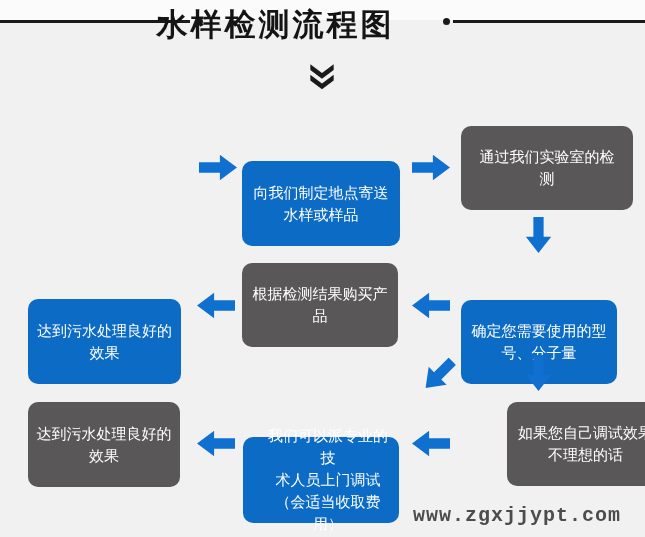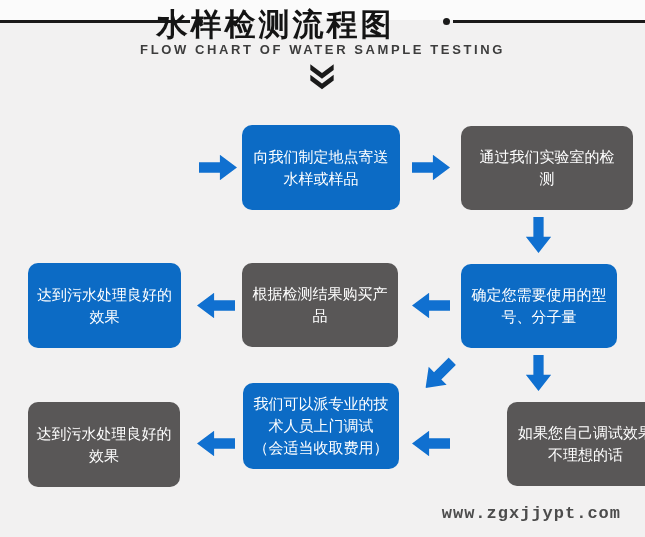--- a/index.html
+++ b/index.html
@@ -31,30 +31,30 @@
   .chevron svg{display:block;width:28px;height:28px;}
 
   
   .box{
     position:absolute;border-radius:10px;
     display:flex;align-items:center;justify-content:center;
     color:#ffffff;font-size:15px;line-height:22px;text-align:center;
     white-space:pre-line;padding:4px 8px;box-sizing:border-box;
   }
   .box.gray{background:#595757;}
-  .box.blue{background:#0c6bc5;}
+  .box.blue{background:#0c6bc5;margin-top:36px;}
 
   .b1{left:28px;  top:126px;width:152px;height:84px;}
   .b2{left:242px; top:125px;width:158px;height:85px;}
   .b3{left:461px; top:126px;width:172px;height:84px;font-family:Liberation Serif, serif;}
   .b4{left:461px; top:264px;width:156px;height:84px;}
   .b5{left:242px; top:263px;width:156px;height:84px;text-align:center;}
   .b6{left:28px;  top:263px;width:153px;height:85px;}
   .b7{left:461px; top:402px;width:157px;height:84px;margin-left:46px;}
-  .b8{left:243px; top:383px;width:156px;height:86px;}
+  .b8{left:243px; top:401px;width:156px;height:86px;padding-left:22px;}
   .b9{left:28px;  top:402px;width:152px;height:85px;}
 
   
   .arr{position:absolute;background:#1070d0;}
   .arr.right{
     width:38px;height:27px;
     clip-path:polygon(0% 31%,55% 31%,55% 3%,100% 50%,55% 97%,55% 69%,0% 69%);
   }
   .arr.left{
     width:38px;height:27px;
@@ -76,35 +76,34 @@
   .a5{left:197px;top:292px;}
   .a6{left:525px;top:355px;}
   .a7{left:420px;top:361px;}
   .a8{left:412px;top:430px;}
   .a9{left:197px;top:430px;}
 
   
   .watermark{
     position:absolute;right:24px;top:504px;
     font-family:"Liberation Mono","DejaVu Sans Mono",monospace;
-    font-size:17px;font-weight:700;color:#4c4c4c;letter-spacing:1px;
+    font-size:20px;font-weight:700;color:#4c4c4c;letter-spacing:1px;
   }
 </style>
 </head>
 <body>
 
 <div class="stage">
 
   <div class="top-strip"></div>
   <div class="hline left"></div>
   <div class="hdot left"></div>
   <div class="title">水样检测流程图</div>
   <div class="hdot right"></div>
   <div class="hline right"></div>
-  <div class="subtitle">FLOW CHART OF WATER SAMPLE TESTING</div>
   <div class="chevron">
     <svg viewBox="0 0 24 24" xmlns="http://www.w3.org/2000/svg">
       <path d="M2 1 L12 8.5 L22 1 L22 6 L12 13.5 L2 6 Z" fill="#1a1a1a"></path>
       <path d="M2 10 L12 17.5 L22 10 L22 15 L12 22.5 L2 15 Z" fill="#1a1a1a"></path>
     </svg>
   </div>
 
   <div class="arr right a1"></div>
   <div class="box blue b2">
     <span>向我们制定地点寄送

